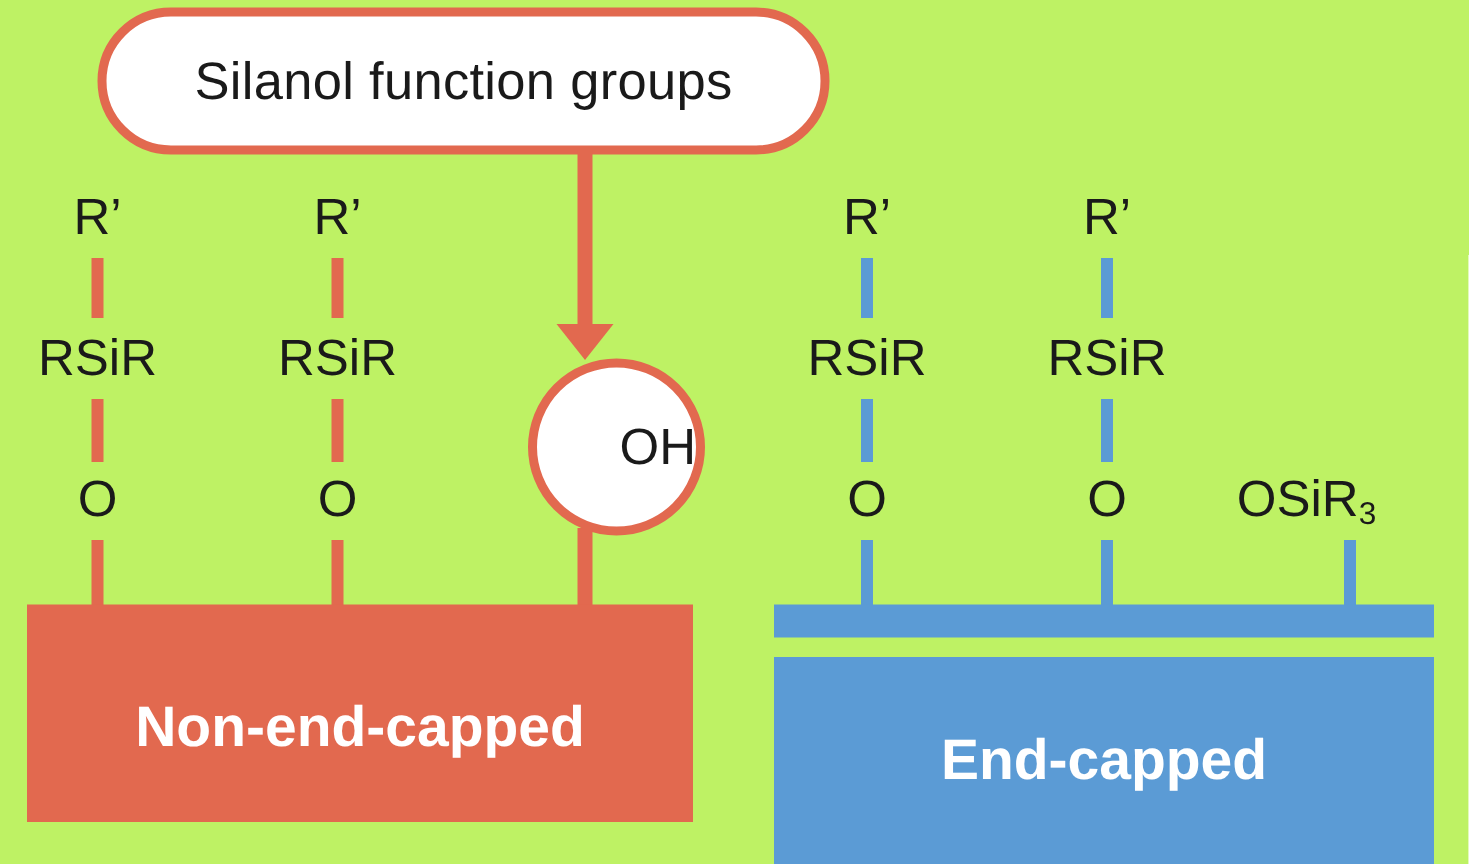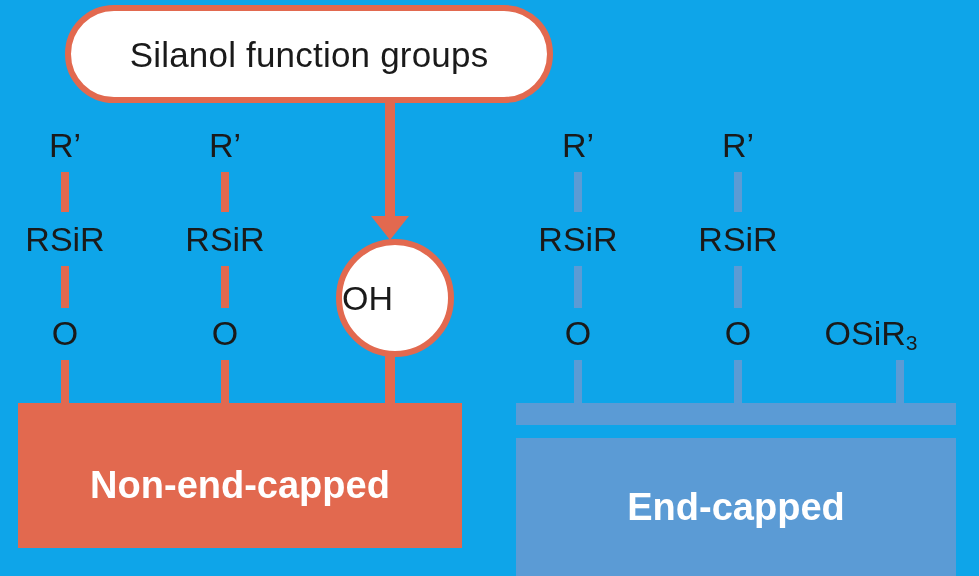--- a/index.html
+++ b/index.html
@@ -7,21 +7,21 @@
     padding: 0;
     background: #ffffff;
   }
   body {
     font-family: "Liberation Sans", sans-serif;
   }
   #stage {
     position: relative;
     width: 979px;
     height: 576px;
-    background: #0ea5e9;
+    background: #bef264;
     overflow: hidden;
   }
 
   
   .callout {
     position: absolute;
     left: 65px;
     top: 5px;
     width: 488px;
     height: 98px;
@@ -57,31 +57,31 @@
     width: 0;
     height: 0;
     border-left: 19px solid transparent;
     border-right: 19px solid transparent;
     border-top: 24px solid #E2694F;
   }
 
   
   .oh-circle {
     position: absolute;
-    left: 336px;
+    left: 352px;
     top: 239px;
     width: 118px;
     height: 118px;
     box-sizing: border-box;
     border: 6px solid #E2694F;
     border-radius: 50%;
     background: #ffffff;
     display: flex;
     align-items: center;
-    justify-content: flex-start;
+    justify-content: flex-end;
   }
   .oh-label {
     font-size: 34px;
     color: #1a1a1a;
     line-height: 1;
   }
   .oh-stem {
     position: absolute;
     left: 385px;
     top: 352px;

